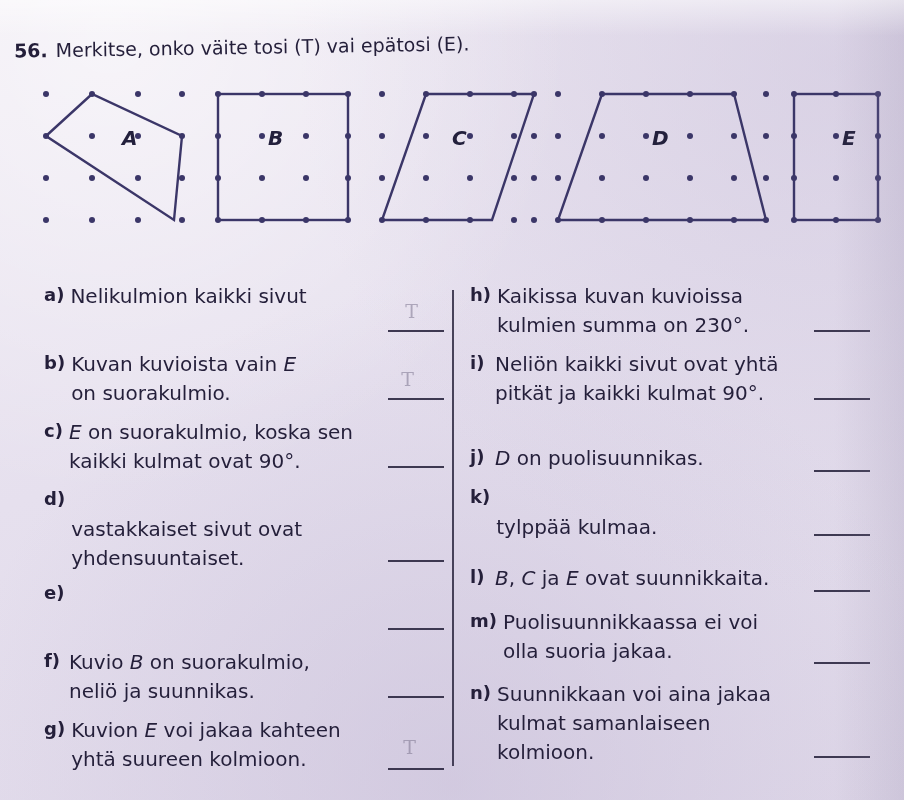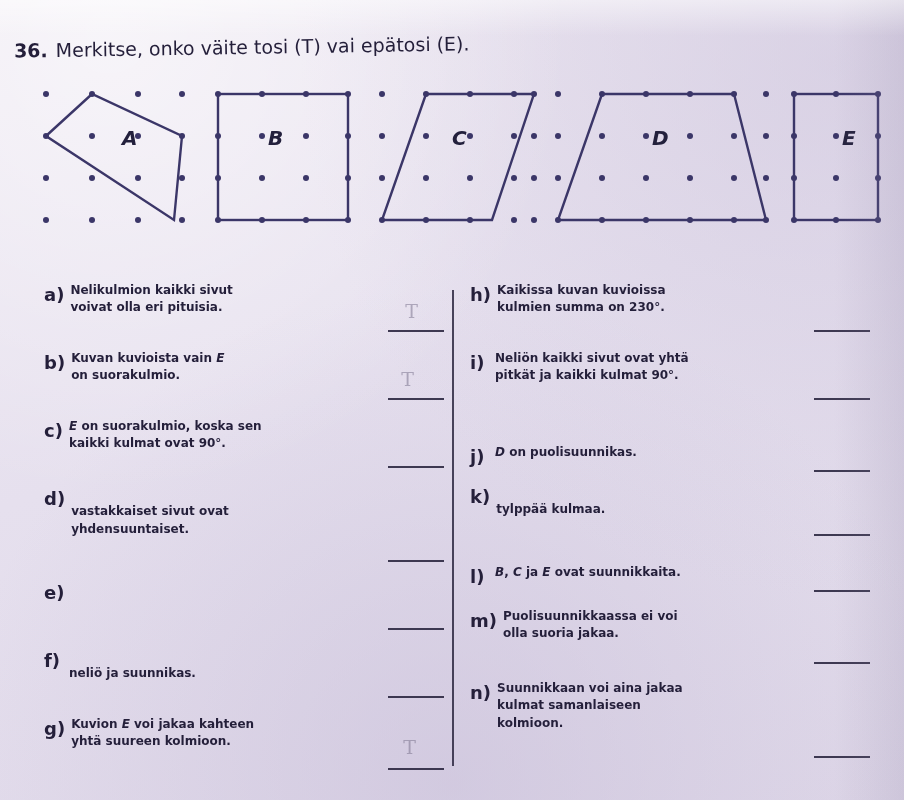--- a/index.html
+++ b/index.html
@@ -105,24 +105,23 @@
   }
   .item-letter {
     font-weight: bold;
     font-size: 18px;
     min-width: 19px;
     text-align: left;
     line-height: 1.45;
   }
   .item-letter.wide { min-width: 27px; }
   .item-text {
-    font-size: 12px;
+    font-size: 20px;
     line-height: 1.45;
     max-width: 300px;
-    font-weight: bold;
   }
   .item-text i {
     font-style: italic;
   }
   .answer-line {
     position: absolute;
     right: 0;
     width: 56px;
     height: 2px;
     background: #2b2740;
@@ -157,21 +156,21 @@
   }
 </style>
 </head>
 <body>
 
 <div class="paper-tint"></div>
 
 <div class="content">
 
   <div class="task-header">
-    <span class="task-number">36.</span>
+    <span class="task-number">56.</span>
     <span class="task-text">Merkitse, onko väite tosi (T) vai epätosi (E).</span>
   </div>
 
   <div class="figures">
 
     <div class="figure" style="left:0px;">
       <svg width="165" height="160" viewBox="0 0 165 160">
         <g fill="#3b3668">
           <circle cx="22" cy="12" r="3"></circle>
             <circle cx="68" cy="12" r="3"></circle>
@@ -308,21 +307,20 @@
   <div class="columns">
     <div class="divider"></div>
 
     <div class="col col-left">
 
       <div class="item" style="height:58px;">
         <div class="item-row">
           <span class="item-letter">a)</span>
           <span class="item-text">
             <span>Nelikulmion kaikki sivut</span><br>
-            <span>voivat olla eri pituisia.</span>
           </span>
         </div>
         <div class="answer-line" style="top:48px;"></div>
         <span class="pencil-mark" style="right:26px; top:18px;">T</span>
       </div>
 
       <div class="item" style="height:58px;">
         <div class="item-row">
           <span class="item-letter">b)</span>
           <span class="item-text">
@@ -361,21 +359,21 @@
         <div class="item-row">
           <span class="item-letter">e)</span>
         </div>
         <div class="answer-line" style="top:48px;"></div>
       </div>
 
       <div class="item" style="height:58px;">
         <div class="item-row">
           <span class="item-letter">f)</span>
           <span class="item-text">
-            <br>
+            <span>Kuvio <i>B</i> on suorakulmio,</span><br>
             <span>neliö ja suunnikas.</span>
           </span>
         </div>
         <div class="answer-line" style="top:48px;"></div>
       </div>
 
       <div class="item" style="height:58px;">
         <div class="item-row">
           <span class="item-letter">g)</span>
           <span class="item-text">

